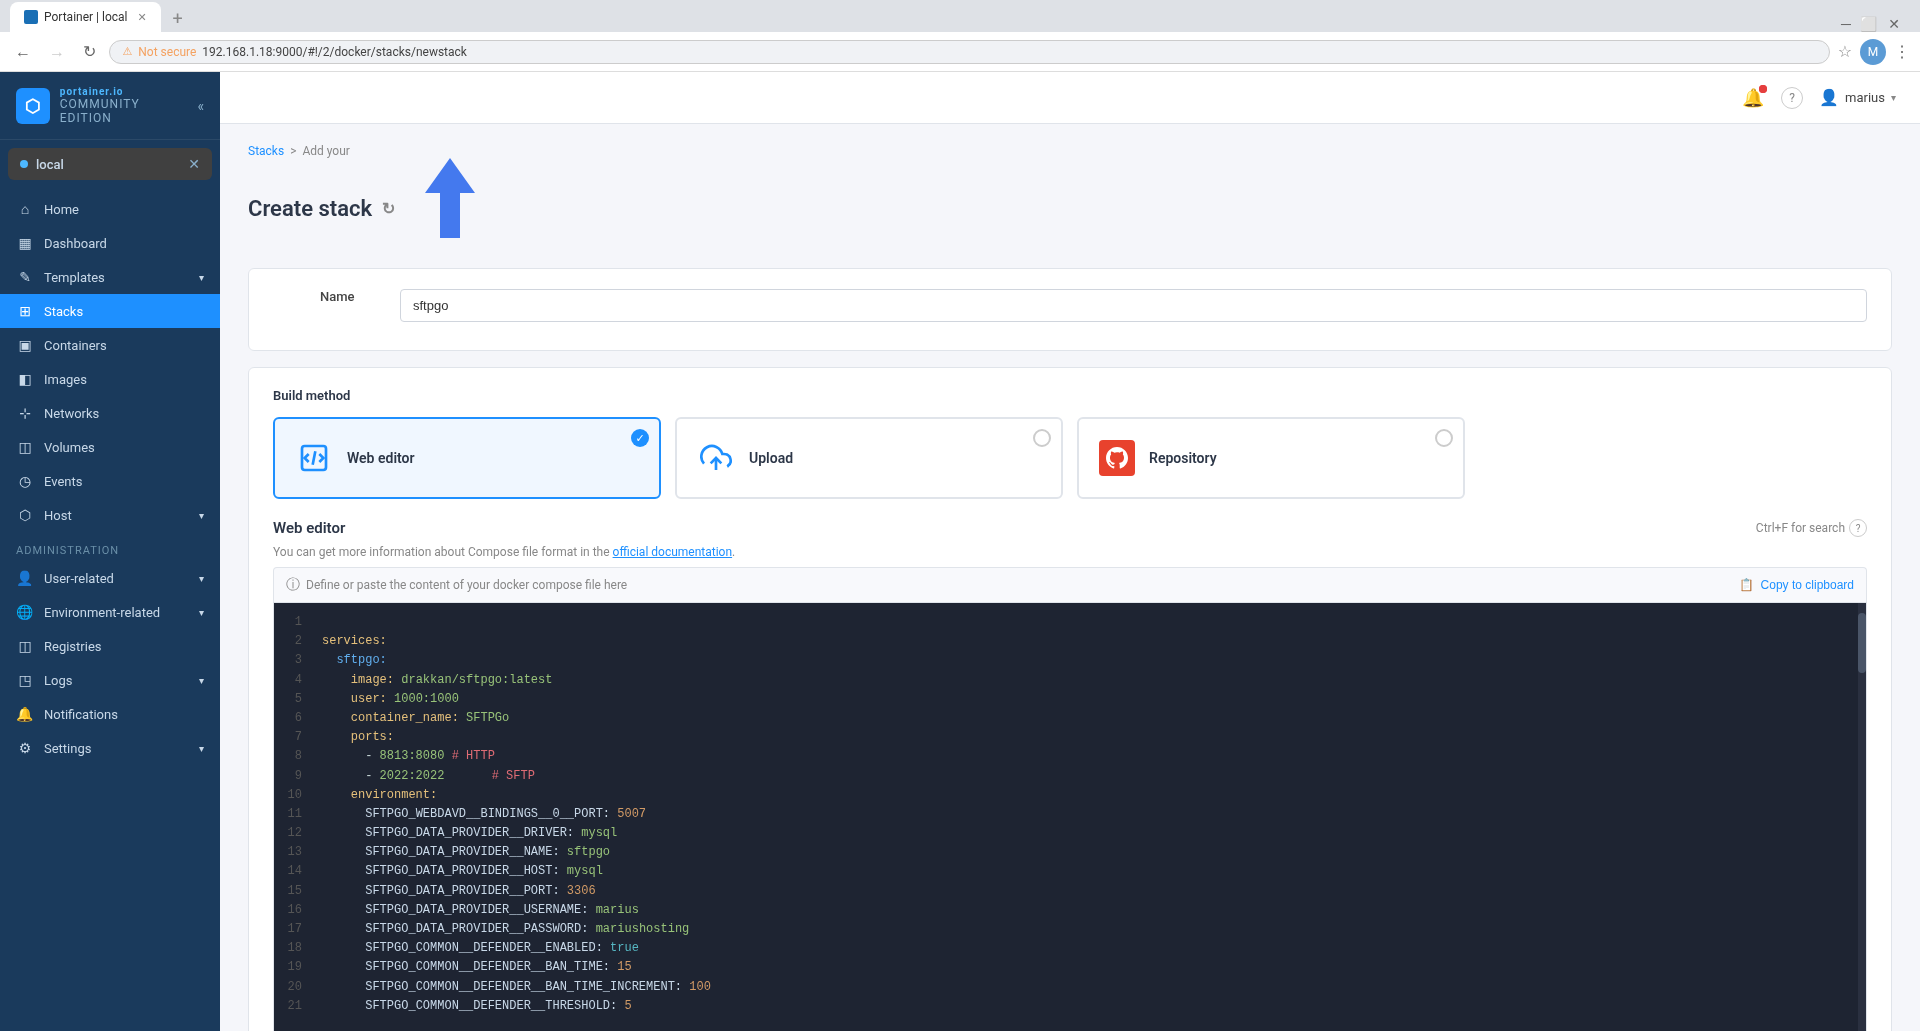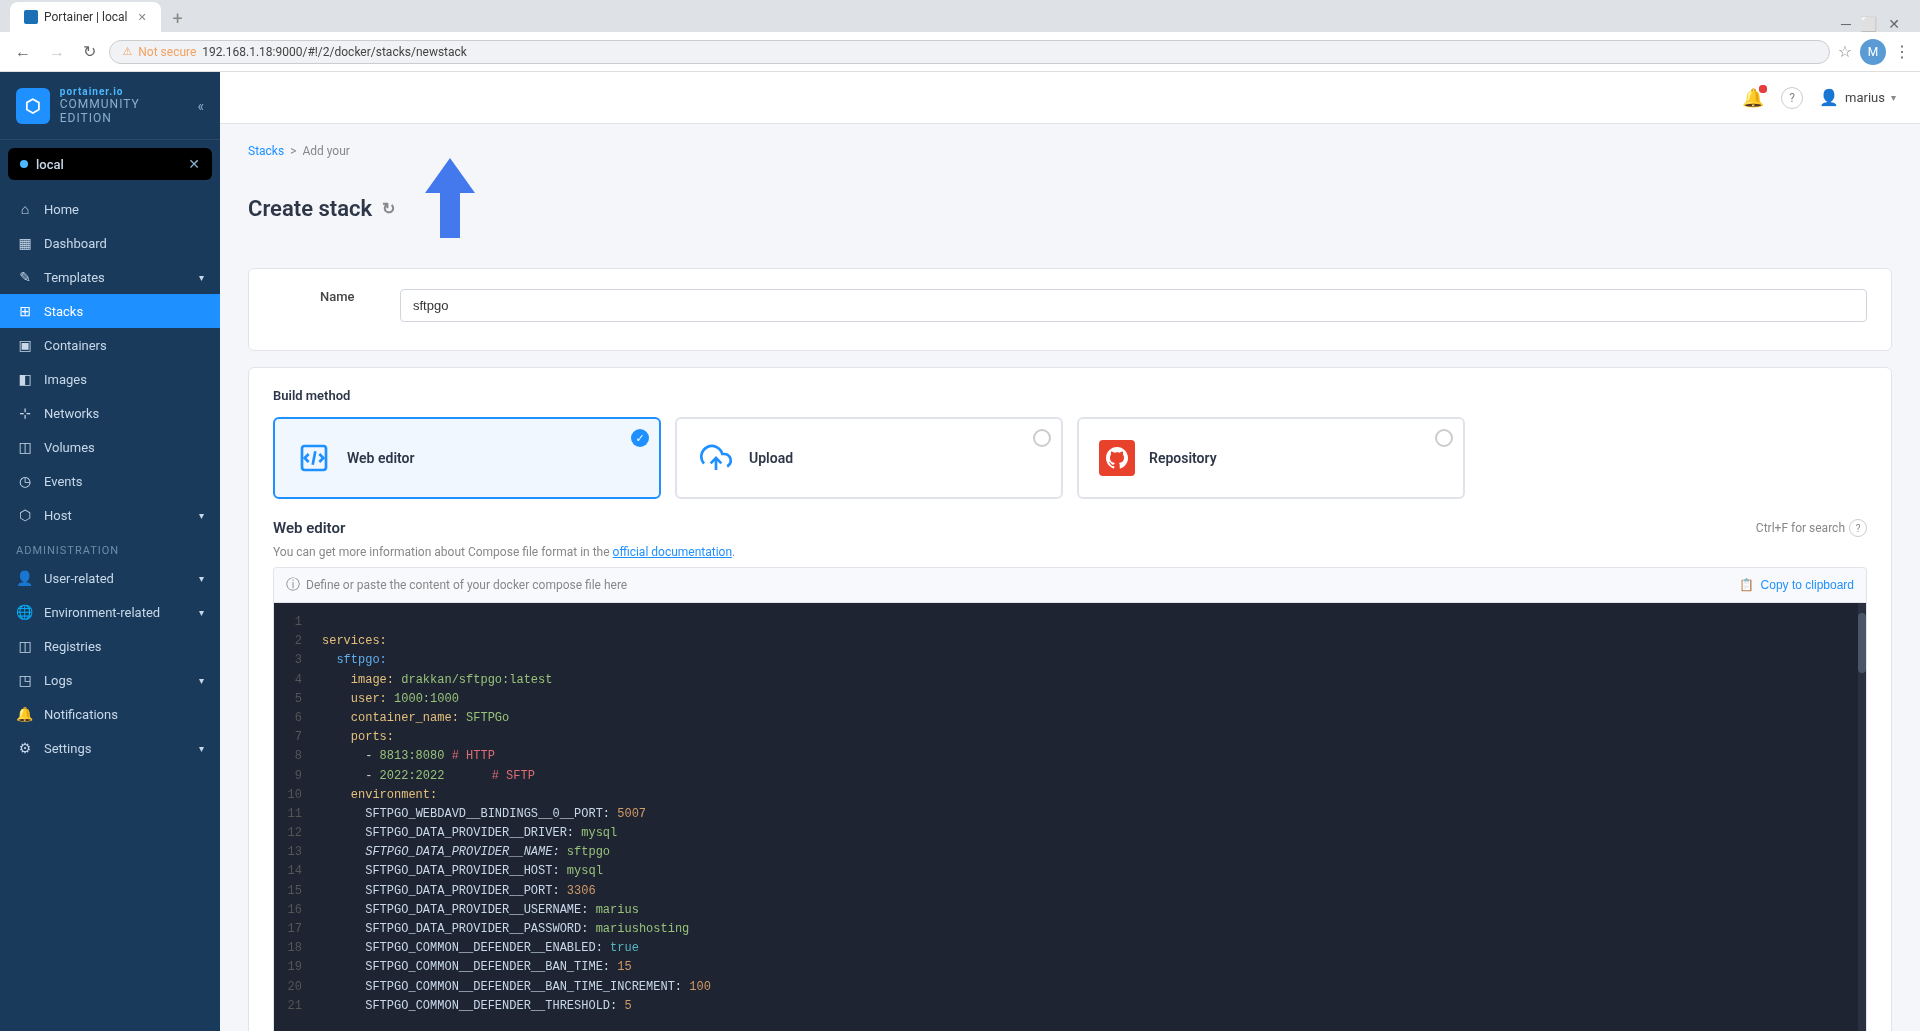--- a/index.html
+++ b/index.html
@@ -25,21 +25,21 @@
     
     .sidebar { width: 220px; background: #1a3a5c; color: #c8d8e8; display: flex; flex-direction: column; overflow-y: auto; flex-shrink: 0; }
     .sidebar-logo { padding: 14px 16px; display: flex; align-items: center; gap: 10px; border-bottom: 1px solid rgba(255,255,255,0.08); }
     .logo-icon { width: 36px; height: 36px; background: #1e90ff; border-radius: 6px; display: flex; align-items: center; justify-content: center; }
     .logo-icon span { color: white; font-size: 18px; font-weight: bold; }
     .logo-text { display: flex; flex-direction: column; }
     .logo-title { color: #4db8ff; font-size: 10px; font-weight: 700; letter-spacing: 1px; }
     .logo-sub { color: #8ab0cc; font-size: 12px; letter-spacing: 1px; text-transform: uppercase; }
     .collapse-btn { margin-left: auto; color: #8ab0cc; font-size: 14px; cursor: pointer; }
 
-    .sidebar-env { padding: 8px 12px; display: flex; align-items: center; gap: 8px; background: #000000; margin: 8px; border-radius: 6px; }
+    .sidebar-env { padding: 8px 12px; display: flex; align-items: center; gap: 8px; background: #404040; margin: 8px; border-radius: 6px; }
     .env-dot { width: 8px; height: 8px; border-radius: 50%; background: #4db8ff; }
     .env-name { color: #c8d8e8; font-size: 13px; font-weight: 500; flex: 1; }
     .env-close { color: #8ab0cc; font-size: 14px; cursor: pointer; }
 
     .sidebar-nav { flex: 1; padding: 4px 0; }
     .nav-item { display: flex; align-items: center; gap: 10px; padding: 9px 16px; cursor: pointer; color: #c8d8e8; font-size: 13px; text-decoration: none; }
     .nav-item.active { background: #1e90ff; color: white; border-radius: 0; }
     .nav-item .nav-icon { font-size: 14px; width: 18px; text-align: center; }
     .nav-item .chevron { margin-left: auto; font-size: 10px; }
     .nav-section-label { padding: 12px 16px 4px; font-size: 11px; color: #6a8fa8; text-transform: uppercase; letter-spacing: 1px; }
@@ -368,21 +368,21 @@
   <span style="color:#61afef;">sftpgo:</span>
     <span style="color:#e5c07b;">image:</span> <span style="color:#98c379;">drakkan/sftpgo:latest</span>
     <span style="color:#e5c07b;">user:</span> <span style="color:#98c379;">1000:1000</span>
     <span style="color:#e5c07b;">container_name:</span> <span style="color:#98c379;">SFTPGo</span>
     <span style="color:#e5c07b;">ports:</span>
       - <span style="color:#98c379;">8813:8080</span> <span style="color:#e06c75;"># HTTP</span>
       - <span style="color:#98c379;">2022:2022</span> <span style="color:#e06c75;margin-left:40px;"># SFTP</span>
     <span style="color:#e5c07b;">environment:</span>
       <span style="color:#c8d8e8;">SFTPGO_WEBDAVD__BINDINGS__0__PORT:</span> <span style="color:#d19a66;">5007</span>
       <span style="color:#c8d8e8;">SFTPGO_DATA_PROVIDER__DRIVER:</span> <span style="color:#98c379;">mysql</span>
-      <span style="color:#c8d8e8;font-style:italic;">SFTPGO_DATA_PROVIDER__NAME:</span> <span style="color:#98c379;">sftpgo</span>
+      <span style="color:#c8d8e8;">SFTPGO_DATA_PROVIDER__NAME:</span> <span style="color:#98c379;">sftpgo</span>
       <span style="color:#c8d8e8;">SFTPGO_DATA_PROVIDER__HOST:</span> <span style="color:#98c379;">mysql</span>
       <span style="color:#c8d8e8;">SFTPGO_DATA_PROVIDER__PORT:</span> <span style="color:#d19a66;">3306</span>
       <span style="color:#c8d8e8;">SFTPGO_DATA_PROVIDER__USERNAME:</span> <span style="color:#98c379;">marius</span>
       <span style="color:#c8d8e8;">SFTPGO_DATA_PROVIDER__PASSWORD:</span> <span style="color:#98c379;">mariushosting</span>
       <span style="color:#c8d8e8;">SFTPGO_COMMON__DEFENDER__ENABLED:</span> <span style="color:#56b6c2;">true</span>
       <span style="color:#c8d8e8;">SFTPGO_COMMON__DEFENDER__BAN_TIME:</span> <span style="color:#d19a66;">15</span>
       <span style="color:#c8d8e8;">SFTPGO_COMMON__DEFENDER__BAN_TIME_INCREMENT:</span> <span style="color:#d19a66;">100</span>
       <span style="color:#c8d8e8;">SFTPGO_COMMON__DEFENDER__THRESHOLD:</span> <span style="color:#d19a66;">5</span>
        
               </div>

